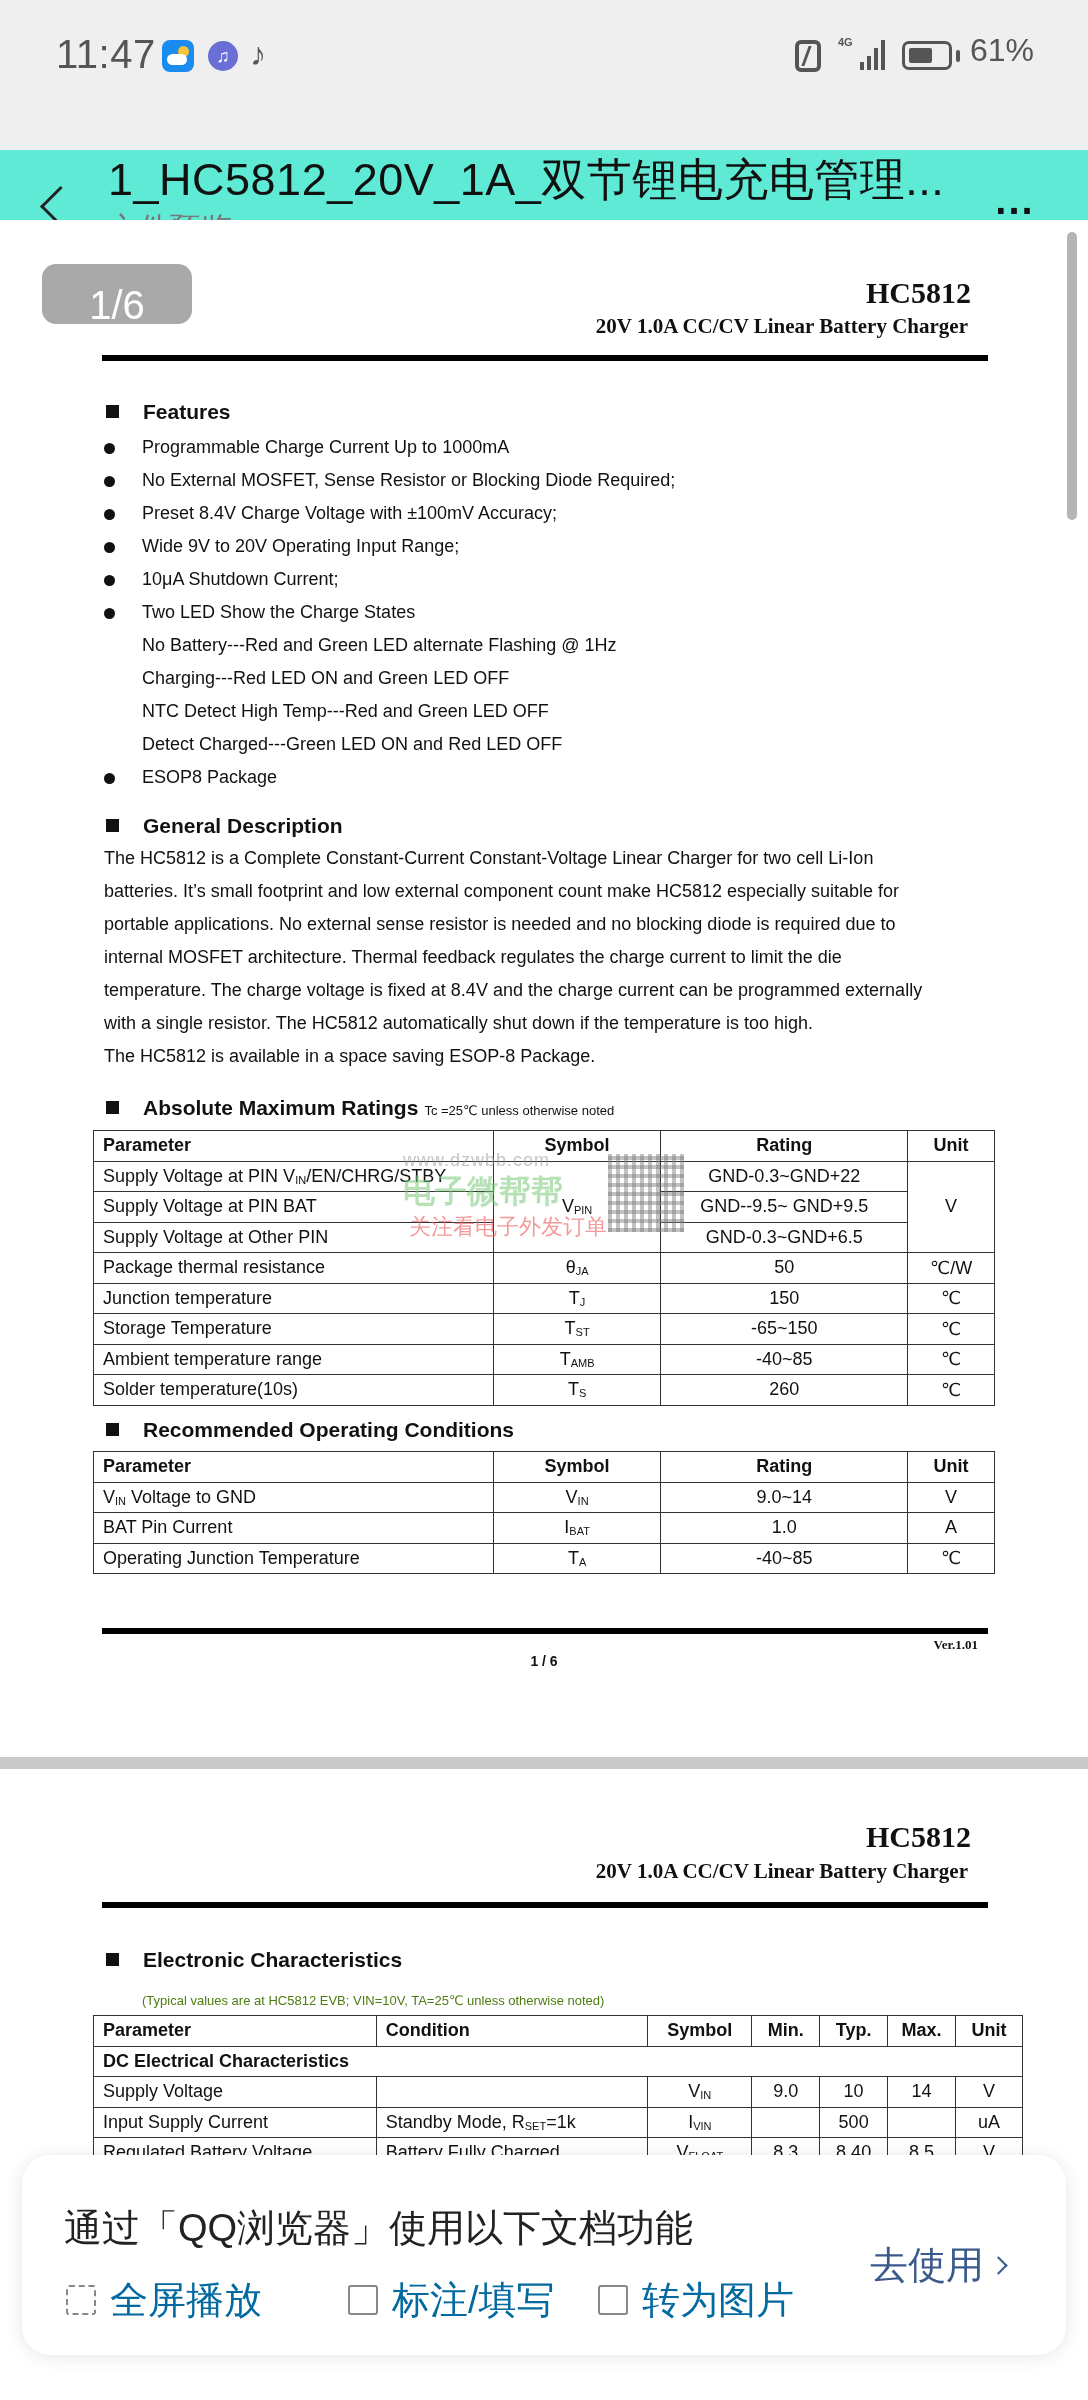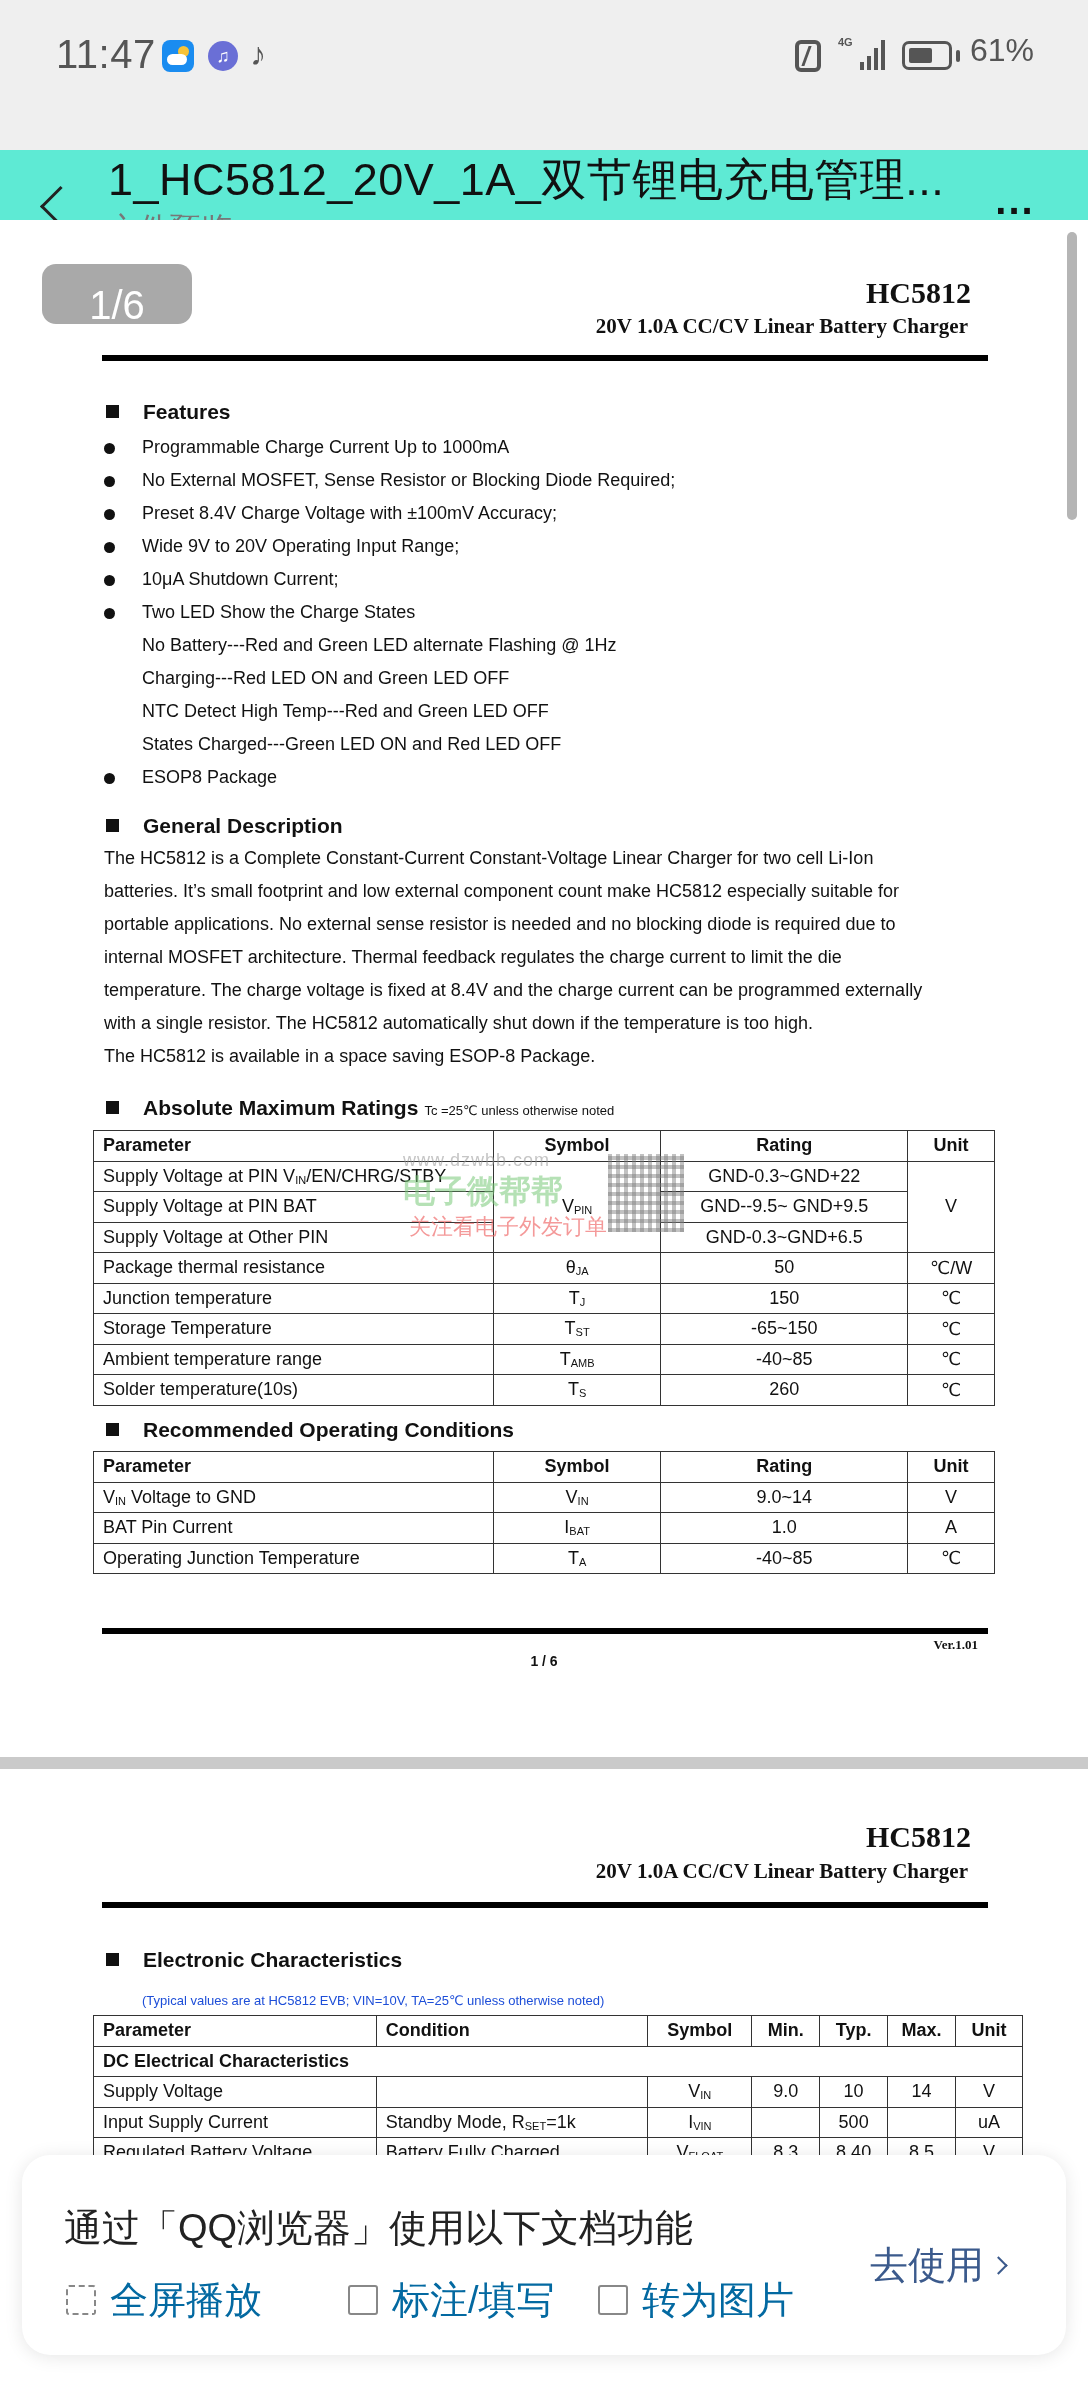--- a/index.html
+++ b/index.html
@@ -128,21 +128,21 @@
     <div class="features" id="features-list">
         <div class="feat-row"><span class="dot"></span><span>Programmable Charge Current Up to 1000mA</span></div>
         <div class="feat-row"><span class="dot"></span><span>No External MOSFET, Sense Resistor or Blocking Diode Required;</span></div>
         <div class="feat-row"><span class="dot"></span><span>Preset 8.4V Charge Voltage with ±100mV Accuracy;</span></div>
         <div class="feat-row"><span class="dot"></span><span>Wide 9V to 20V Operating Input Range;</span></div>
         <div class="feat-row"><span class="dot"></span><span>10μA Shutdown Current;</span></div>
         <div class="feat-row"><span class="dot"></span><span>Two LED Show the Charge States</span></div>
         <div class="feat-row"><span>No Battery---Red and Green LED alternate Flashing @ 1Hz</span></div>
         <div class="feat-row"><span>Charging---Red LED ON and Green LED OFF</span></div>
         <div class="feat-row"><span>NTC Detect High Temp---Red and Green LED OFF</span></div>
-        <div class="feat-row"><span>States Charged---Green LED ON and Red LED OFF</span></div>
+        <div class="feat-row"><span>Detect Charged---Green LED ON and Red LED OFF</span></div>
         <div class="feat-row"><span class="dot"></span><span>ESOP8 Package</span></div>
       </div>
 
     <div class="sec-head" style="top:594px;">
       <span class="sq"></span><span>General Description</span>
     </div>
     <div class="desc" id="desc-lines" style="top:622px;">
         <div>The  HC5812 is a Complete Constant-Current Constant-Voltage Linear Charger for two cell Li-Ion</div>
         <div>batteries. It’s small footprint and low external component count make  HC5812 especially suitable for</div>
         <div>portable applications. No external sense resistor is needed and no blocking diode is required due to</div>
@@ -275,21 +275,21 @@
   <div class="page-sep"></div>
 
   <div class="pdf-page" style="top:1549px;height:700px;">
     <div class="hdr-part" style="top:51px;">HC5812</div>
     <div class="hdr-sub" style="top:90px;">20V 1.0A CC/CV Linear Battery Charger</div>
     <div class="thick-rule" style="top:133px;"></div>
 
     <div class="sec-head" style="top:179px;">
       <span class="sq"></span><span>Electronic Characteristics</span>
     </div>
-    <div style="position:absolute;left:142px;top:224px;font-size:13px;color:#1d4ed8;">(Typical values are at HC5812 EVB; VIN=10V, TA=25℃  unless otherwise noted)</div>
+    <div style="position:absolute;left:142px;top:224px;font-size:13px;color:#4d7c0f;">(Typical values are at HC5812 EVB; VIN=10V, TA=25℃  unless otherwise noted)</div>
 
     <table class="dt" style="left:93px;top:246px;width:930px;">
       <colgroup>
         <col style="width:283px">
           <col style="width:272px">
           <col style="width:104px">
           <col style="width:68px">
           <col style="width:68px">
           <col style="width:68px">
           <col style="width:67px">

